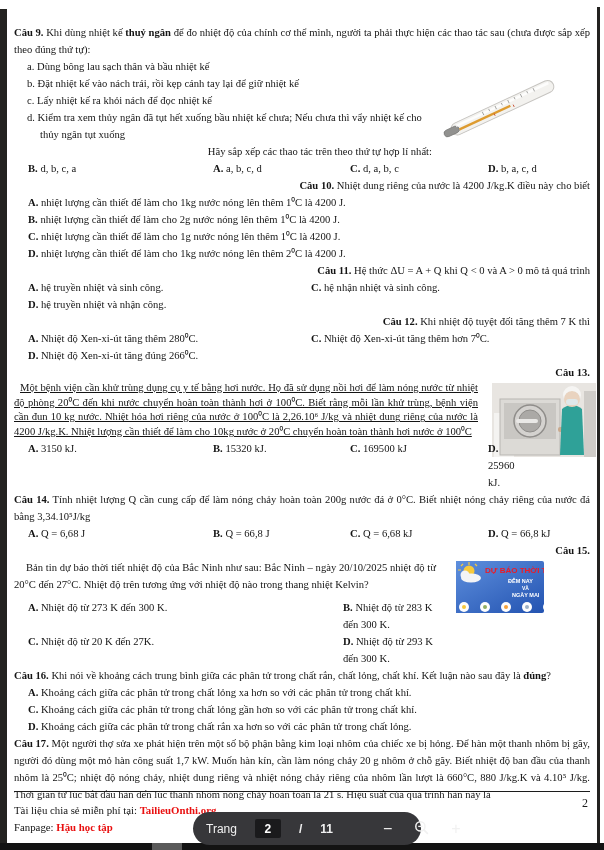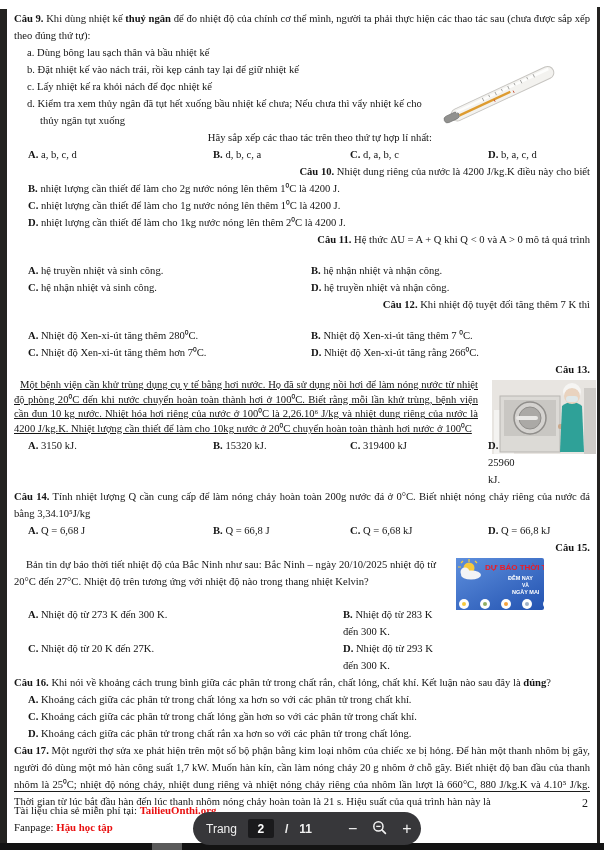--- a/index.html
+++ b/index.html
@@ -9,54 +9,54 @@
     -webkit-font-smoothing:antialiased;
   }
   .viewport { position:relative; width:604px; height:850px; overflow:hidden; background:#fff; }
 
   
   .edge-left  { position:absolute; left:0; top:9px; width:7px; height:841px; background:#232220; }
   .edge-right { position:absolute; left:597px; top:7px; width:3px; height:843px; background:#232220; }
   .bottom-strip { position:absolute; left:0; bottom:0; width:604px; height:7px; background:#131313; z-index:30; }
   .bottom-thumb { position:absolute; left:152px; top:0; width:30px; height:7px; background:#5a5a5a; }
 
-  .content { position:absolute; left:14px; top:10px; width:576px; font-size:10.6px; line-height:17px; }
+  .content { position:absolute; left:14px; top:24px; width:576px; font-size:10.6px; line-height:17px; }
   p { margin:0;text-align:right; }
   .b { font-weight:bold; }
   .just { text-align:justify; }
 
   .steps { padding-left:13px; }
   .step { padding-left:13px; text-indent:-13px; }
 
   .opts4 { display:grid; grid-template-columns:185px 137px 138px auto; padding-left:14px; }
-  .opts2 { display:grid; grid-template-columns:283px auto; padding-left:14px;margin-top:14px; }
+  .opts2 { display:grid; grid-template-columns:283px auto; padding-left:14px; }
   .opts2.wide { grid-template-columns:315px auto; }
   .optstack .opt { padding-left:14px; }
 
   .q13para { line-height:14.7px; text-align:justify; }
-  .q15opts { margin-top:16px; }
+  .q15opts { margin-top:6px; }
   .indent6 { text-indent:6px;text-decoration:underline; }
   .indent12 { text-indent:12px; }
   .clear { clear:both; }
 
   .thermo-wrap { float:right; width:150px; height:86px; margin:3px 0 2px 8px; }
   .steril-wrap { float:right; width:104px; height:74px; margin:2px 0 2px 8px; }
   .weather-wrap { float:right; width:100px; height:52px; margin:2px 46px 2px 8px; border-radius:2px; overflow:hidden; }
 
   
   .footer { position:absolute; left:14px; top:791px; width:576px; border-top:1.6px solid #1c1c1c; padding-top:10px; font-size:10.8px; line-height:16.5px; }
   .red { color:#e90f0f; font-weight:bold; }
   .pagenum { position:absolute; right:2px; top:3px; font-size:12px; color:#1c1c1c; }
 
   
   .toolbar {
     position:absolute; left:193px; top:812px; width:228px; height:33px;
     background:#37373a; border-radius:17px; z-index:40;
     display:flex; align-items:center; padding:0 13px; box-sizing:border-box;
-    font-family:"Liberation Sans", sans-serif; font-size:12px; color:#f1f1f1; gap:11px;
+    font-family:"Liberation Sans", sans-serif; font-size:12px; color:#f1f1f1; gap:18px;
   }
   .toolbar .pageinput {
     width:26px; height:19px; background:#1a1a1c; border:none; border-radius:2px;
     color:#fff; text-align:center; font-size:12px; font-family:"Liberation Sans", sans-serif;
     font-weight:bold; padding:0;
   }
   .toolbar .sep { width:1px; height:20px; background:#57575c; margin:0 5px; }
   .toolbar .tbtn { background:none; border:none; color:#f1f1f1; font-size:16px; line-height:16px; padding:0 4px; cursor:pointer; font-family:"Liberation Sans", sans-serif; }
   .toolbar .slash, .toolbar .total { font-weight:bold; }
   .zoomicon { display:inline-block; }
@@ -97,53 +97,52 @@
       </div>
 
       <div class="steps">
         <div class="step">a. Dùng bông lau sạch thân và bầu nhiệt kế</div>
         <div class="step">b. Đặt nhiệt kế vào nách trái, rồi kẹp cánh tay lại để giữ nhiệt kế</div>
         <div class="step">c. Lấy nhiệt kế ra khỏi nách để đọc nhiệt kế</div>
         <div class="step">d. Kiểm tra xem thủy ngân đã tụt hết xuống bầu nhiệt kế chưa; Nếu chưa thì vẩy nhiệt kế cho thủy ngân tụt xuống</div>
       </div>
       <p>Hãy sắp xếp các thao tác trên theo thứ tự hợp lí nhất:</p>
       <div class="opts4">
+        <span><span class="b">B.</span> <span>d, b, c, a</span></span>
         <span><span class="b">A.</span> <span>a, b, c, d</span></span>
-        <span><span class="b">B.</span> <span>d, b, c, a</span></span>
         <span><span class="b">C.</span> <span>d, a, b, c</span></span>
         <span><span class="b">D.</span> <span>b, a, c, d</span></span>
       </div>
     </div>
 
     <div class="clear">
       <p><span class="b">Câu 10.</span> <span>Nhiệt dung riêng của nước là 4200 J/kg.K điều này cho biết</span></p>
       <div class="optstack">
+        <div class="opt"><span class="b">A.</span> <span>nhiệt lượng cần thiết để làm cho 1kg nước nóng lên thêm 1⁰C là 4200 J.</span></div>
         <div class="opt"><span class="b">B.</span> <span>nhiệt lượng cần thiết để làm cho 2g nước nóng lên thêm 1⁰C là 4200 J.</span></div>
         <div class="opt"><span class="b">C.</span> <span>nhiệt lượng cần thiết để làm cho 1g nước nóng lên thêm 1⁰C là 4200 J.</span></div>
         <div class="opt"><span class="b">D.</span> <span>nhiệt lượng cần thiết để làm cho 1kg nước nóng lên thêm 2⁰C là 4200 J.</span></div>
       </div>
     </div>
 
     <div>
       <p><span class="b">Câu 11.</span> <span>Hệ thức ΔU = A + Q khi Q &lt; 0 và A &gt; 0 mô tả quá trình</span></p>
       <div class="opts2">
         <span><span class="b">A.</span> <span>hệ truyền nhiệt và sinh công.</span></span>
-        <span><span class="b">B.</span> <span>hệ nhận nhiệt và nhận công.</span></span>
         <span><span class="b">C.</span> <span>hệ nhận nhiệt và sinh công.</span></span>
         <span><span class="b">D.</span> <span>hệ truyền nhiệt và nhận công.</span></span>
       </div>
     </div>
 
     <div>
       <p><span class="b">Câu 12.</span> <span>Khi nhiệt độ tuyệt đối tăng thêm 7 K thì</span></p>
       <div class="opts2">
         <span><span class="b">A.</span> <span>Nhiệt độ Xen-xi-út tăng thêm 280⁰C.</span></span>
-        <span><span class="b">B.</span> <span>Nhiệt độ Xen-xi-út tăng thêm 7 ⁰C.</span></span>
         <span><span class="b">C.</span> <span>Nhiệt độ Xen-xi-út tăng thêm hơn 7⁰C.</span></span>
-        <span><span class="b">D.</span> <span>Nhiệt độ Xen-xi-út tăng rằng 266⁰C.</span></span>
+        <span><span class="b">D.</span> <span>Nhiệt độ Xen-xi-út tăng đúng 266⁰C.</span></span>
       </div>
     </div>
 
     <div>
       <p><span class="b">Câu 13.</span></p>
       <div class="q13para indent6">
         <div class="steril-wrap">
           <svg width="104" height="74" viewBox="0 0 104 74">
             <rect width="104" height="74" fill="#e8e5e1"></rect>
             <rect x="2" y="30" width="20" height="44" fill="#f4f3f1"></rect>
@@ -158,21 +157,21 @@
             <path d="M71 12 a9 9 0 0 1 18 0 l-1 4 a8 8 0 0 0 -16 0 z" fill="#f6f5f3"></path>
             <rect x="74" y="16" width="12" height="6" rx="3" fill="#dfe8ea"></rect>
             <rect x="92" y="8" width="12" height="66" fill="#cfccc8"></rect>
           </svg>
         </div>
         <span>Một bệnh viện cần khử trùng dụng cụ y tế bằng hơi nước. Họ đã sử dụng nồi hơi để làm nóng nước từ nhiệt độ phòng 20⁰C đến khi nước chuyển hoàn toàn thành hơi ở 100⁰C. Biết rằng mỗi lần khử trùng, bệnh viện cần đun 10 kg nước. Nhiệt hóa hơi riêng của nước ở 100⁰C là 2,26.10⁶ J/kg và nhiệt dung riêng của nước là 4200 J/kg.K. Nhiệt lượng cần thiết để làm cho 10kg nước ở 20⁰C chuyển hoàn toàn thành hơi nước ở 100⁰C</span>
       </div>
       <div class="opts4">
         <span><span class="b">A.</span> <span>3150 kJ.</span></span>
         <span><span class="b">B.</span> <span>15320 kJ.</span></span>
-        <span><span class="b">C.</span> <span>319400 kJ</span></span>
+        <span><span class="b">C.</span> <span>169500 kJ</span></span>
         <span><span class="b">D.</span> <span>25960 kJ.</span></span>
       </div>
     </div>
 
     <div class="clear">
       <p class="just"><span class="b">Câu 14.</span> <span>Tính nhiệt lượng Q cần cung cấp để làm nóng chảy hoàn toàn 200g nước đá ở 0°C. Biết nhiệt nóng chảy riêng của nước đá bằng 3,34.10⁵J/kg</span></p>
       <div class="opts4">
         <span><span class="b">A.</span> <span>Q = 6,68 J</span></span>
         <span><span class="b">B.</span> <span>Q = 66,8 J</span></span>
         <span><span class="b">C.</span> <span>Q = 6,68 kJ</span></span>

